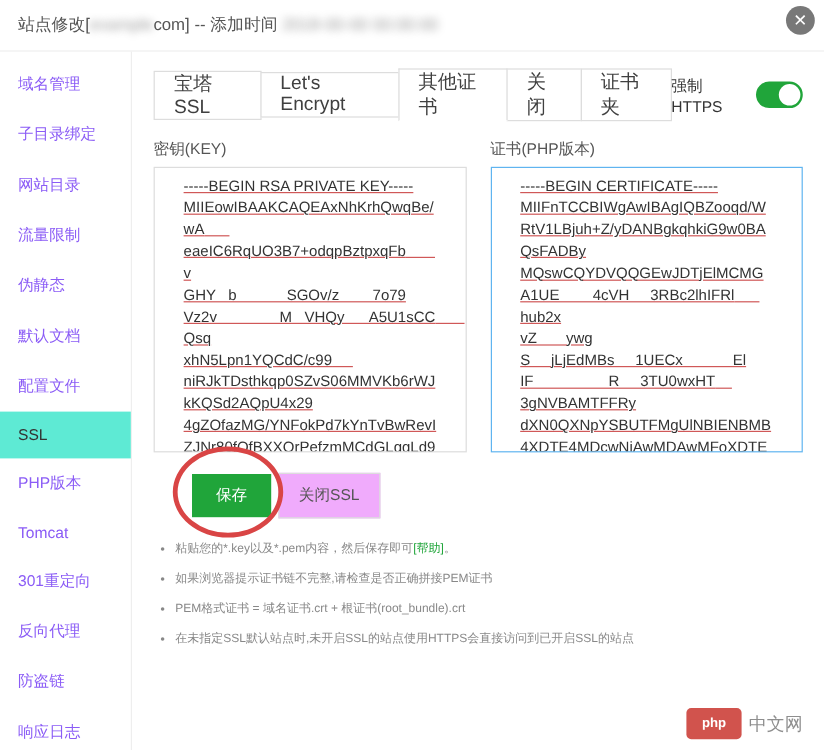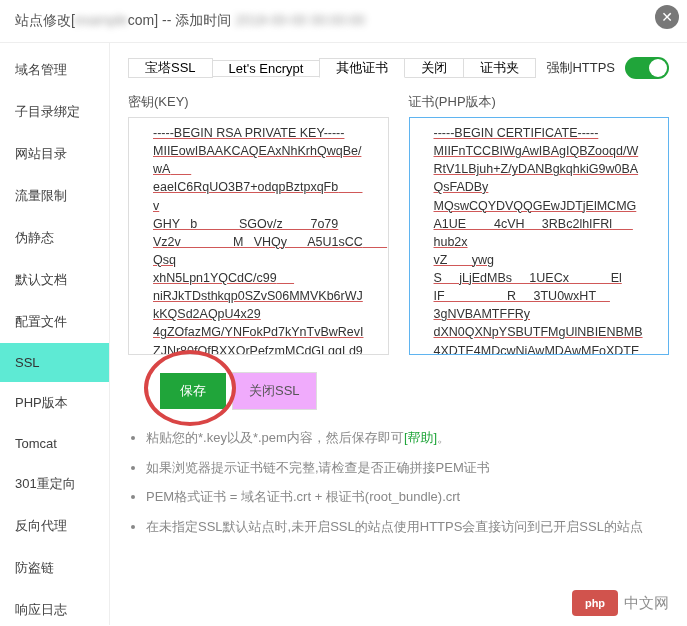--- a/index.html
+++ b/index.html
@@ -1,39 +1,39 @@
 <!DOCTYPE html>
 <html><head>
   <meta charset="utf-8">
   <style>
     * { margin: 0; padding: 0; box-sizing: border-box; }
     body { font-family: "Microsoft YaHei", Arial, sans-serif; font-size: 13px; color: #333; background: #fff; width: 687px; height: 626px; overflow: hidden; position: relative; }
     .modal-header { padding: 12px 15px; border-bottom: 1px solid #eee; display: flex; align-items: center; justify-content: space-between; color: #555; font-size: 14px; }
     .close-btn { width: 24px; height: 24px; border-radius: 50%; background: #787878; color: #fff; display: flex; align-items: center; justify-content: center; cursor: pointer; font-size: 14px; position: absolute; top: 5px; right: 8px; }
     .modal-body { display: flex; height: calc(100% - 44px); }
     .sidebar { width: 110px; border-right: 1px solid #eee; padding-top: 6px; }
-    .sidebar-item { padding: 12px 15px; cursor: pointer; color: #404040; font-size: 13px; }
+    .sidebar-item { padding: 12px 15px; cursor: pointer; color: #8b5cf6; font-size: 13px; }
     .sidebar-item.active { background: #5eead4; color: #333; font-weight: 500; }
     .content { flex: 1; padding: 14px 18px; overflow: auto; }
     .tabs-row { display: flex; align-items: center; gap: 0; margin-bottom: 14px; }
-    .tab { padding: 0 16px; border: 1px solid #ddd; background: #fff; cursor: pointer; font-size: 13px; color: #000000; margin-right: -1px; }
+    .tab { padding: 0 16px; border: 1px solid #ddd; background: #fff; cursor: pointer; font-size: 16px; color: #404040; margin-right: -1px; }
     .tab.active { border-bottom-color: #fff; position: relative; z-index: 1; background: #fff; }
     .https-toggle-wrap { margin-left: auto; display: flex; align-items: center; gap: 10px; }
     .toggle { width: 44px; height: 22px; background: #20a53a; border-radius: 11px; position: relative; cursor: pointer; }
     .toggle::after { content: ''; width: 18px; height: 18px; background: #fff; border-radius: 50%; position: absolute; top: 2px; right: 2px; }
     .cols { display: flex; gap: 20px; }
     .col { flex: 1; }
     .col-label { margin-bottom: 6px; color: #555; }
     textarea { width: 100%; height: 238px; border: 1px solid #ddd; padding: 6px 24px; font-family: Arial, sans-serif; font-size: 12.5px; resize: none; color: #333; line-height: 1.45; overflow: hidden; text-decoration: underline; text-decoration-color: #d05858; text-decoration-thickness: 1px; }
     textarea.cert { border-color: #5fb4f0; }
     .buttons { margin-top: 14px; display: flex; gap: 6px; align-items: center; position: relative; margin-left: 32px; }
     .btn-save { background: #20a53a; color: #fff; border: none; padding: 9px 20px; cursor: pointer; font-size: 13px; }
     .btn-close { background: #f0abfc; border: 1px solid #ddd; padding: 9px 16px; cursor: pointer; font-size: 13px; color: #555; }
     .red-circle { position: absolute; left: -16px; top: -22px; width: 92px; height: 76px; border: 4px solid #d94545; border-radius: 50%; pointer-events: none; }
-    .tips { margin-top: 18px; color: #888; font-size: 13px; }
+    .tips { margin-top: 18px; color: #888; font-size: 10px; }
     .tips li { margin-bottom: 10px; list-style: disc; margin-left: 18px; line-height: 1.5; }
     .tips a { color: #20a53a; text-decoration: none; }
     .watermark { position: absolute; right: 18px; bottom: 10px; display: flex; align-items: center; gap: 6px; opacity: 0.85; pointer-events: none; }
     .wm-logo { width: 46px; height: 26px; background: #c9362f; color: #fff; border-radius: 4px; display: flex; align-items: center; justify-content: center; font-weight: bold; font-size: 11px; }
     .wm-text { font-size: 15px; color: #7b7b7b; }
     .obscure { color: transparent; text-shadow: 0 0 7px rgba(0,0,0,0.4); }
   </style>
 </head>
 <body>
 

